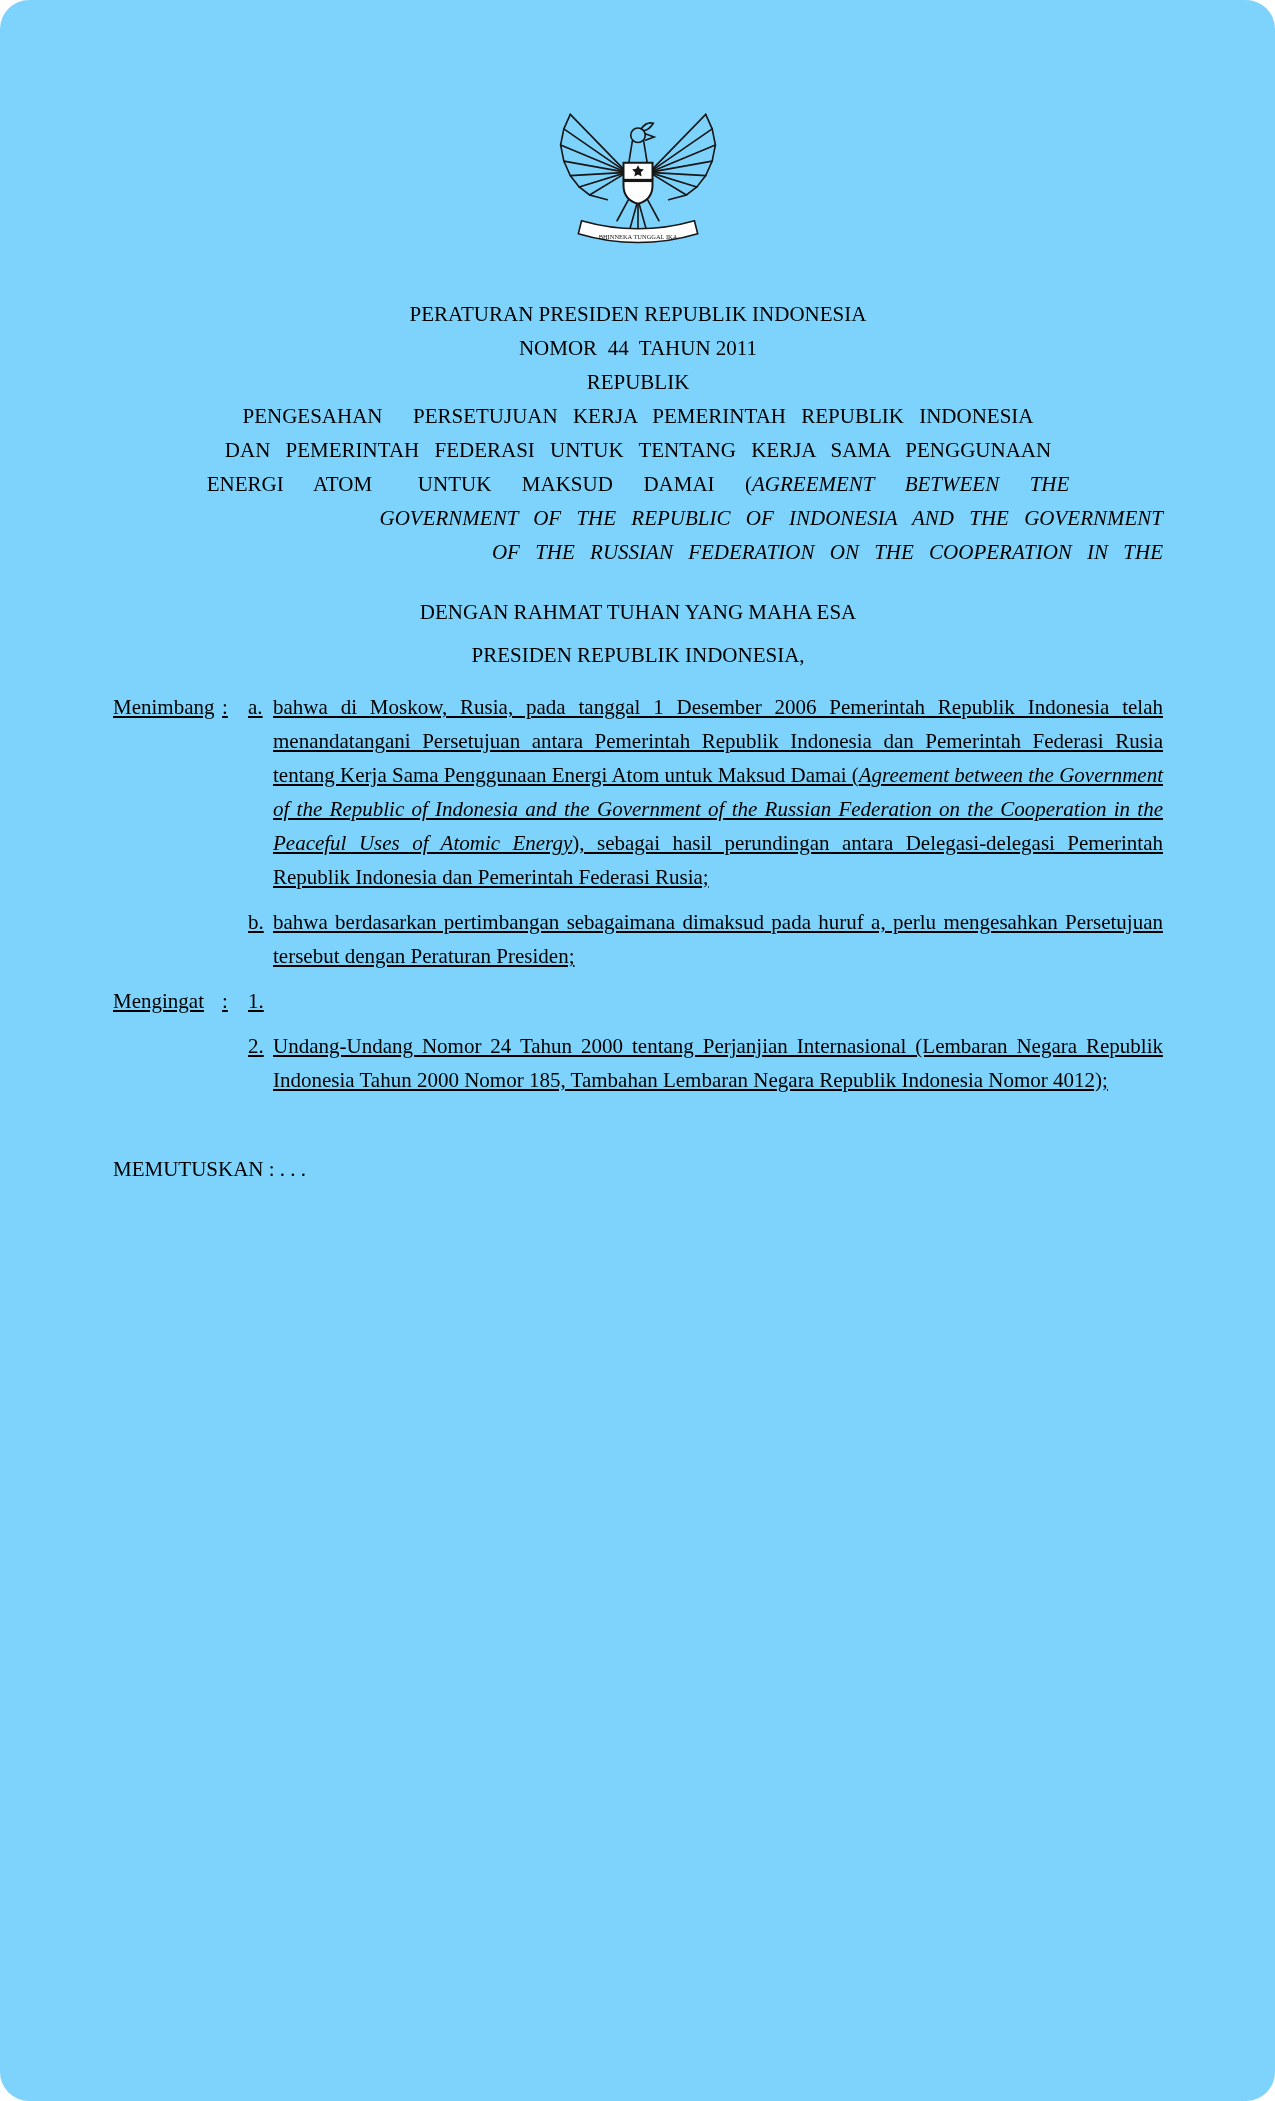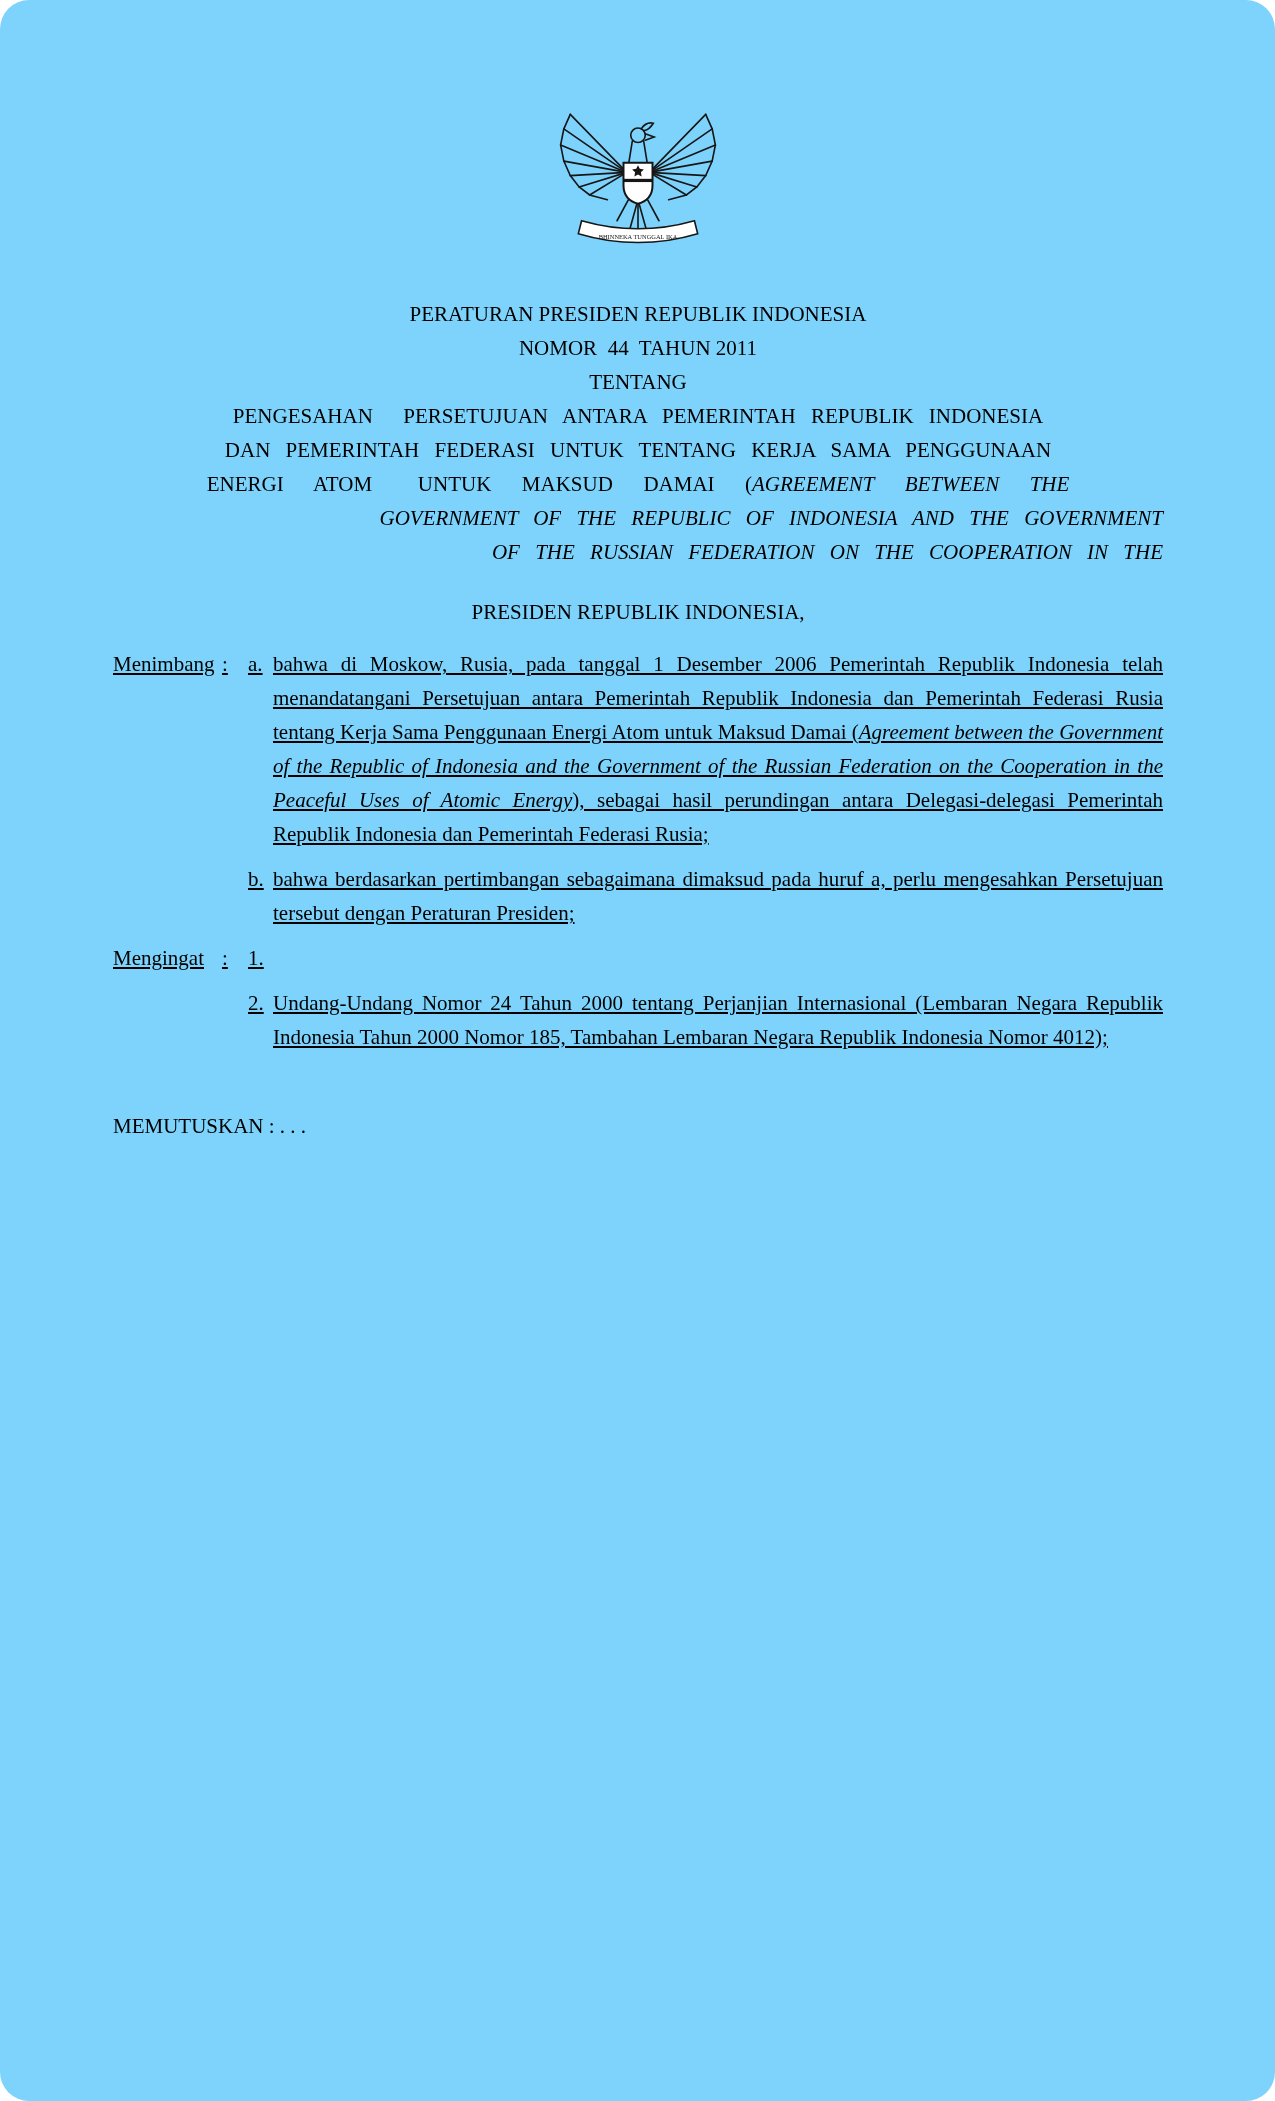--- a/index.html
+++ b/index.html
@@ -97,29 +97,30 @@
         <path d="M100,87 L102.2,91.6 L107.3,92.3 L103.6,95.9 L104.5,101 L100,98.6 L95.5,101 L96.4,95.9 L92.7,92.3 L97.8,91.6 Z" fill="#161616"></path>
 
         <path d="M30,156 Q100,176 170,156 L174,172 Q100,194 26,172 Z" fill="#ffffff" stroke="#161616" stroke-width="2"></path>
         <text x="100" y="179" text-anchor="middle" font-size="8" font-family="Liberation Serif, serif" fill="#161616">BHINNEKA TUNGGAL IKA</text>
       </svg>
     </div>
 
     <div class="title-block">
       <div class="title-line">PERATURAN PRESIDEN REPUBLIK INDONESIA</div>
       <div class="title-line">NOMOR  44  TAHUN 2011</div>
-      <div class="title-line">TENTANG</div>
-      <div class="title-line spread">PENGESAHAN  PERSETUJUAN ANTARA PEMERINTAH REPUBLIK INDONESIA</div>
+      <div class="title-line">REPUBLIK</div>
+      <div class="title-line spread">PENGESAHAN  PERSETUJUAN KERJA PEMERINTAH REPUBLIK INDONESIA</div>
       <div class="title-line spread">DAN PEMERINTAH FEDERASI UNTUK TENTANG KERJA SAMA PENGGUNAAN</div>
       <div class="title-line spread"><span>ENERGI  ATOM   UNTUK  MAKSUD  DAMAI  (</span><span class="italic">AGREEMENT  BETWEEN  THE</span></div>
       <div class="title-line spread italic">GOVERNMENT OF THE REPUBLIC OF INDONESIA AND THE GOVERNMENT</div>
       <div class="title-line spread italic">OF THE RUSSIAN FEDERATION ON THE COOPERATION IN THE</div>
     </div>
 
     <div class="preamble">
+      <div class="preamble-line-1">DENGAN RAHMAT TUHAN YANG MAHA ESA</div>
       <div class="preamble-line-2">PRESIDEN REPUBLIK INDONESIA,</div>
     </div>
 
     <div class="clauses">
 
       <div class="clause-item">
         <div class="clause-label">Menimbang</div>
         <div class="clause-colon">:</div>
         <div class="item-marker">a.</div>
         <div class="item-text"><span>bahwa di Moskow, Rusia, pada tanggal 1 Desember 2006 Pemerintah Republik Indonesia telah menandatangani Persetujuan antara Pemerintah Republik Indonesia dan Pemerintah Federasi Rusia tentang Kerja Sama Penggunaan Energi Atom untuk Maksud Damai (</span><span class="italic">Agreement between the Government of the Republic of Indonesia and the Government of the Russian Federation on the Cooperation in the Peaceful Uses of Atomic Energy</span><span>), sebagai hasil perundingan antara Delegasi-delegasi Pemerintah Republik Indonesia dan Pemerintah Federasi Rusia;</span></div>

